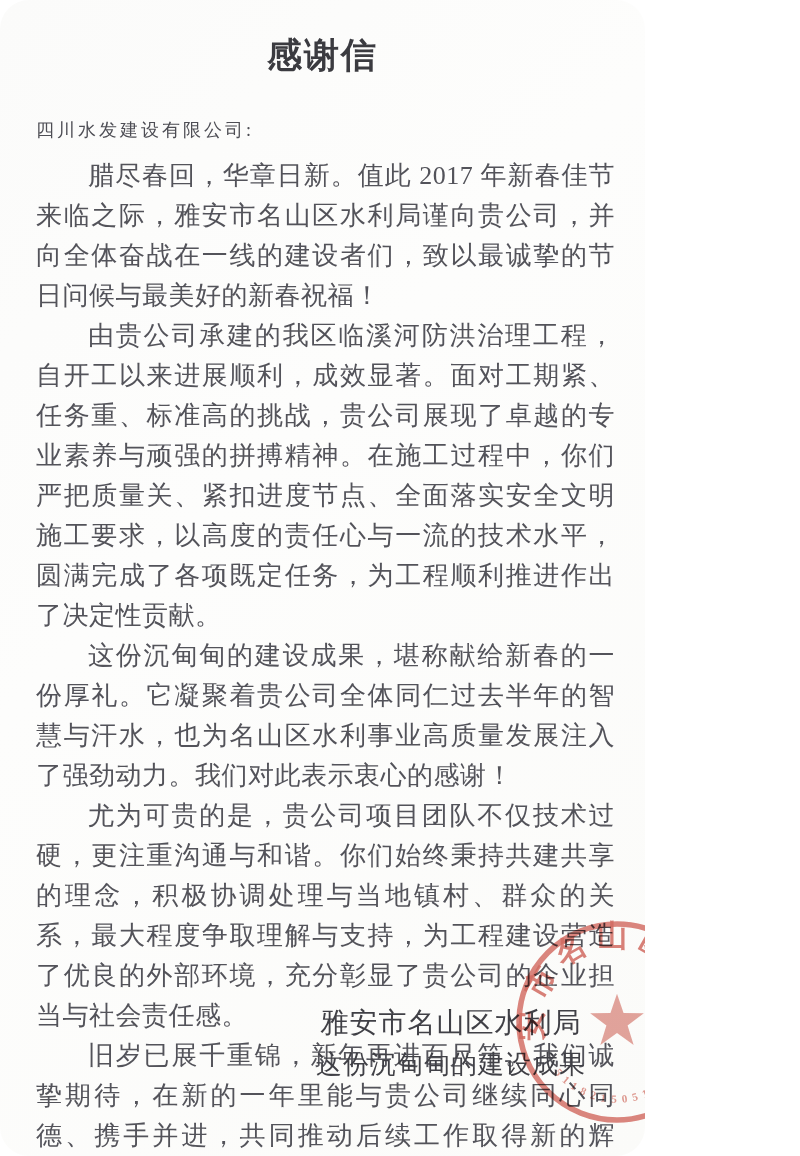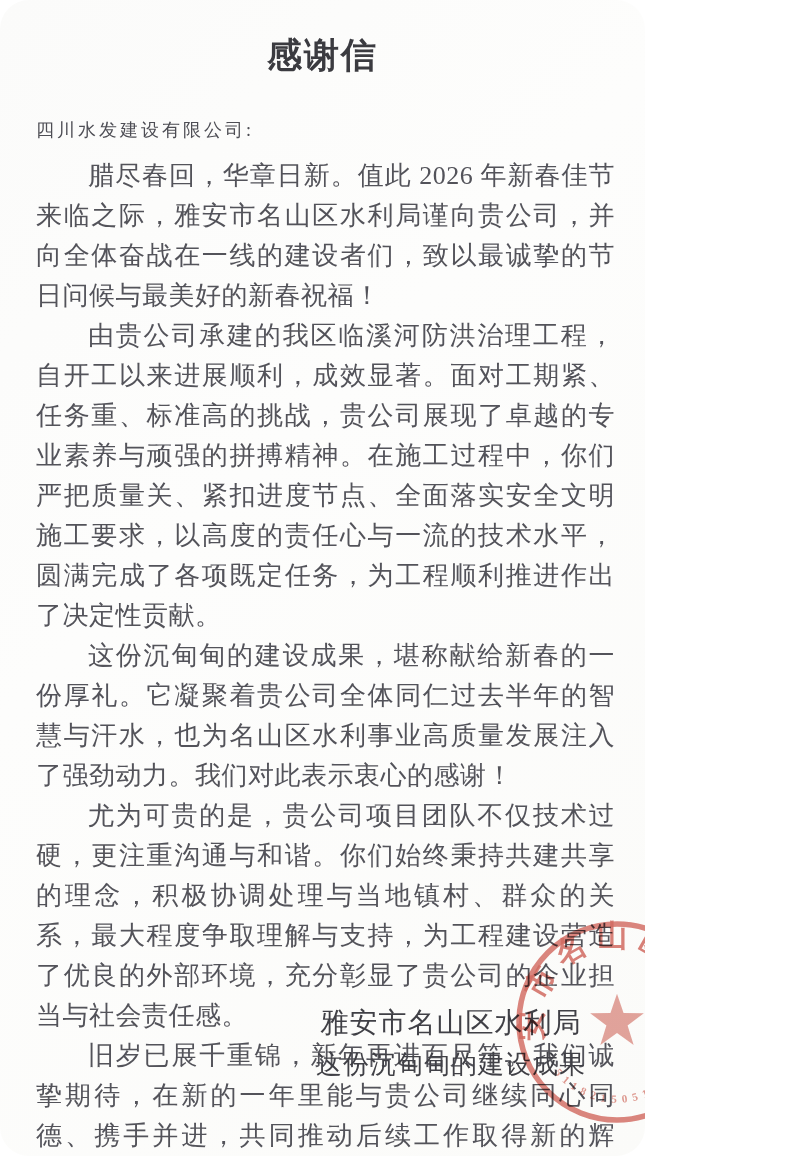--- a/index.html
+++ b/index.html
@@ -92,21 +92,21 @@
 </head>
 <body>
 
 <div class="page">
 
   <h1 class="title">感谢信</h1>
 
   <div class="content">
     <div class="salutation">四川水发建设有限公司:</div>
     <div id="paragraphs">
-        <p class="para">腊尽春回，华章日新。值此 2026 年新春佳节来临之际，雅安市名山区水利局谨向贵公司，并向全体奋战在一线的建设者们，致以最诚挚的节日问候与最美好的新春祝福！</p>
+        <p class="para">腊尽春回，华章日新。值此 2017 年新春佳节来临之际，雅安市名山区水利局谨向贵公司，并向全体奋战在一线的建设者们，致以最诚挚的节日问候与最美好的新春祝福！</p>
         <p class="para">由贵公司承建的我区临溪河防洪治理工程，自开工以来进展顺利，成效显著。面对工期紧、任务重、标准高的挑战，贵公司展现了卓越的专业素养与顽强的拼搏精神。在施工过程中，你们严把质量关、紧扣进度节点、全面落实安全文明施工要求，以高度的责任心与一流的技术水平，圆满完成了各项既定任务，为工程顺利推进作出了决定性贡献。</p>
         <p class="para">这份沉甸甸的建设成果，堪称献给新春的一份厚礼。它凝聚着贵公司全体同仁过去半年的智慧与汗水，也为名山区水利事业高质量发展注入了强劲动力。我们对此表示衷心的感谢！</p>
         <p class="para">尤为可贵的是，贵公司项目团队不仅技术过硬，更注重沟通与和谐。你们始终秉持共建共享的理念，积极协调处理与当地镇村、群众的关系，最大程度争取理解与支持，为工程建设营造了优良的外部环境，充分彰显了贵公司的企业担当与社会责任感。</p>
         <p class="para">旧岁已展千重锦，新年再进百尺竿。我们诚挚期待，在新的一年里能与贵公司继续同心同德、携手并进，共同推动后续工作取得新的辉煌！</p>
       </div>
   </div>
 
   <div class="sign-block">
     <div class="signer">雅安市名山区水利局</div>
     <div class="sign-date">这份沉甸甸的建设成果</div>

